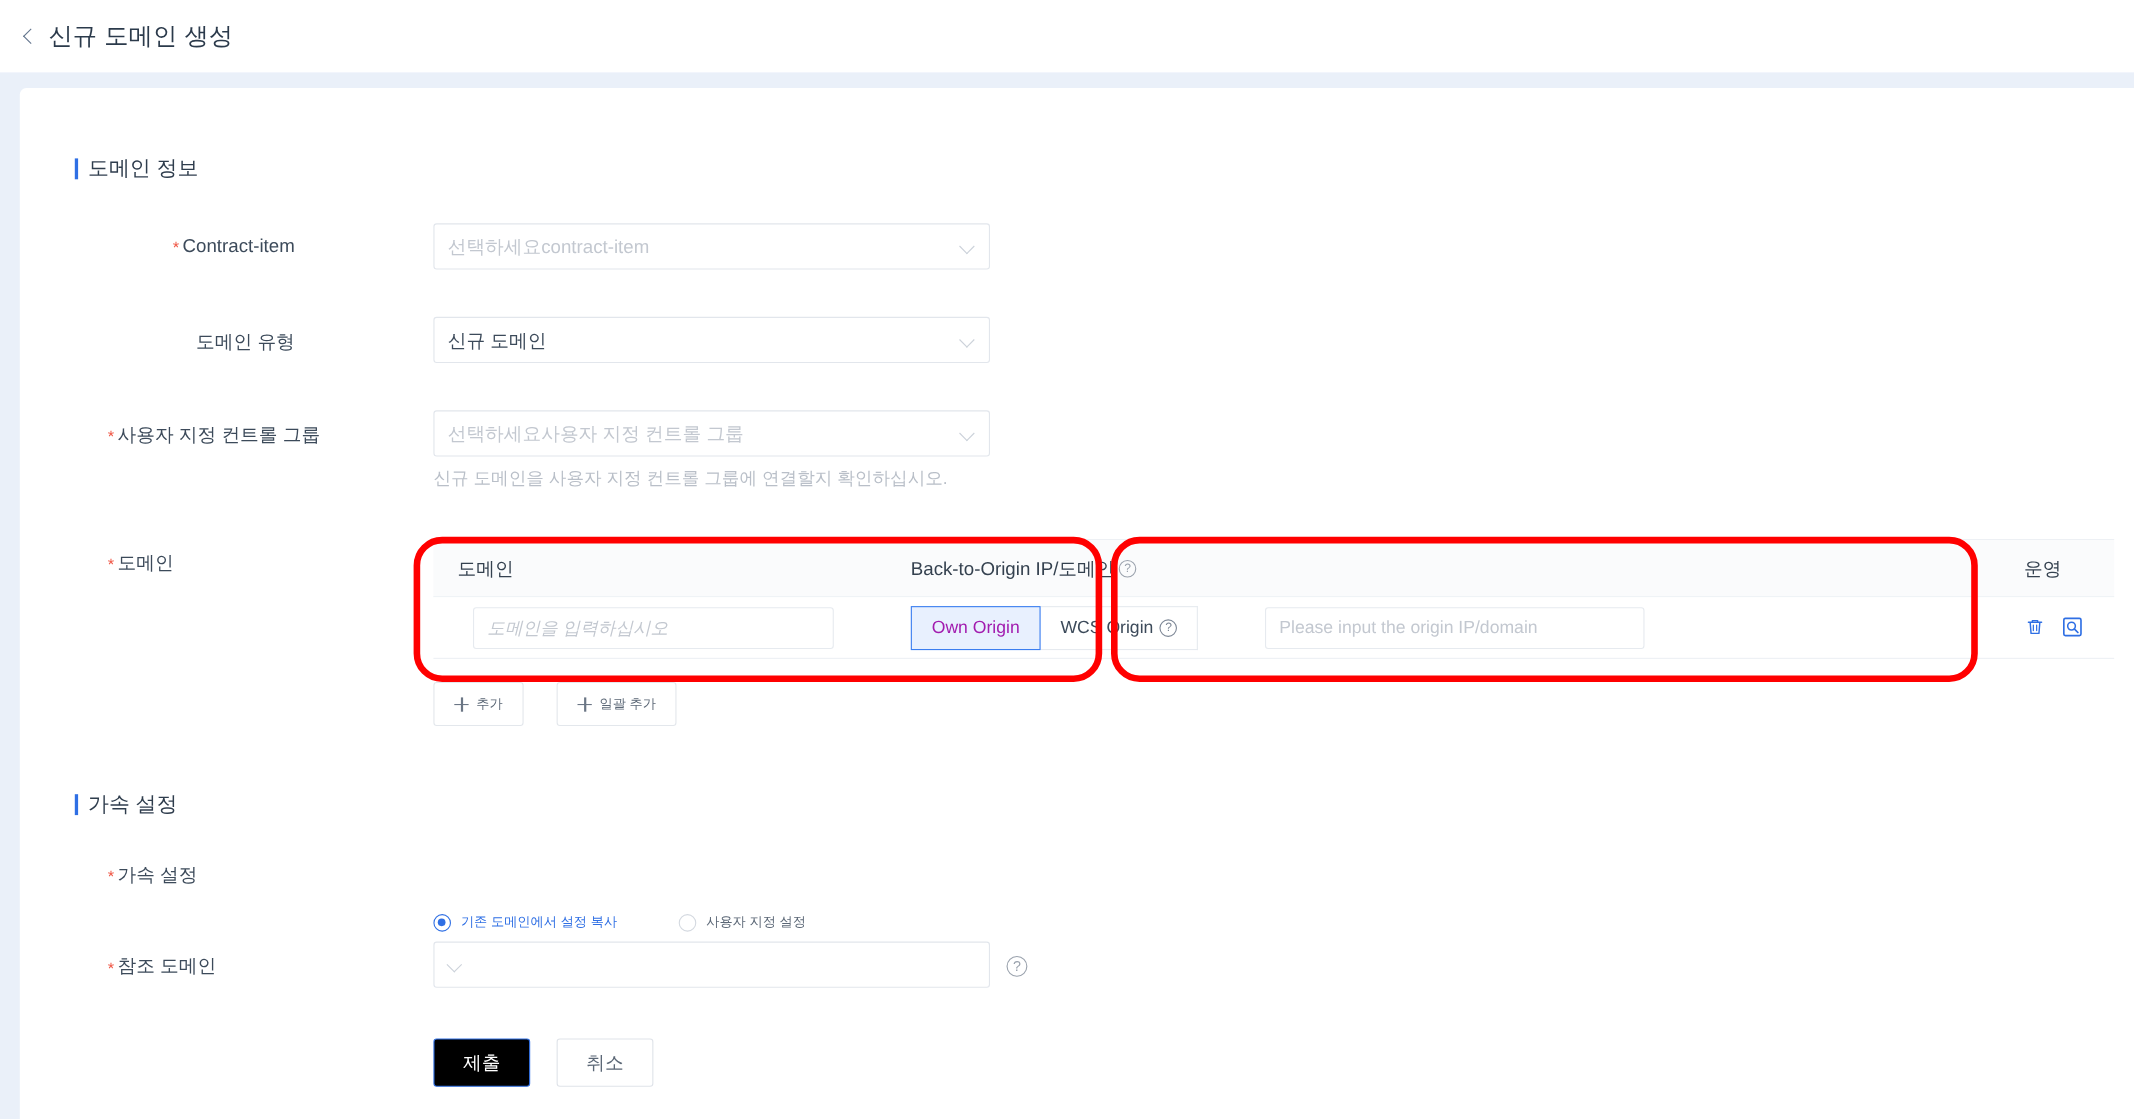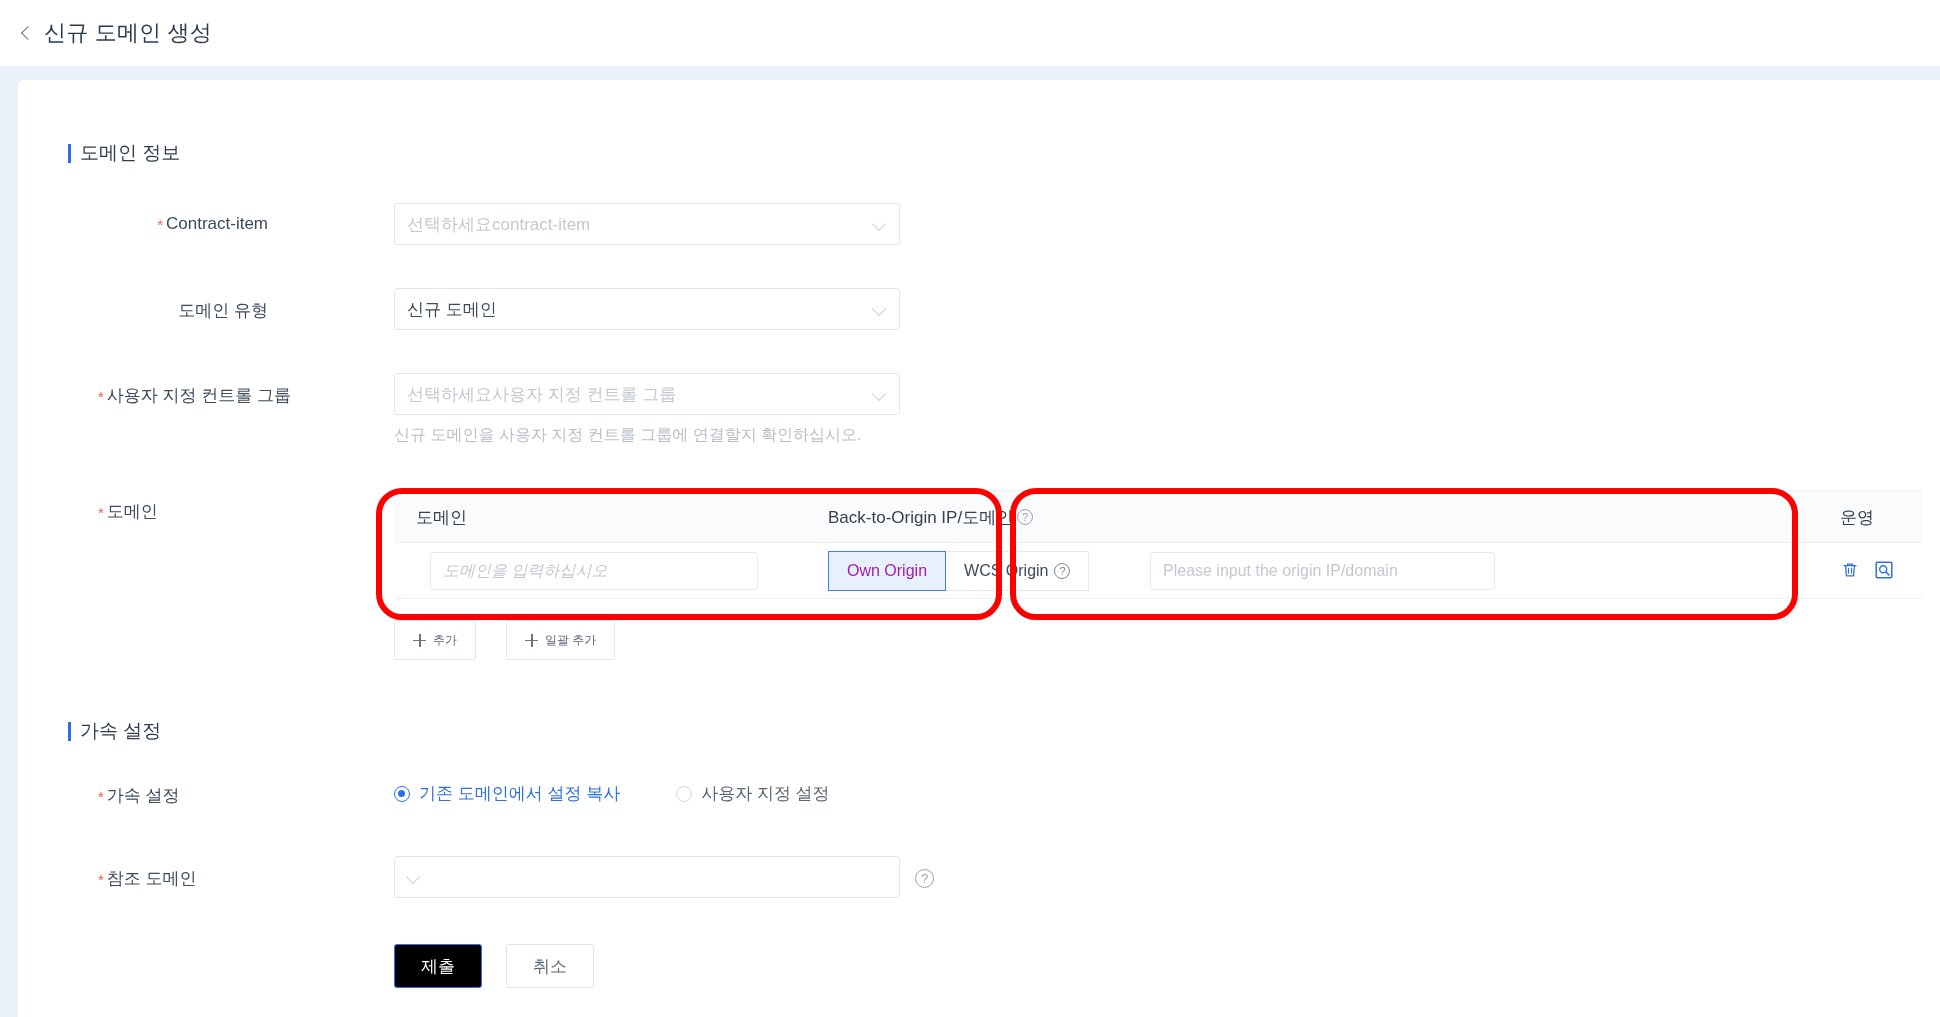--- a/index.html
+++ b/index.html
@@ -212,21 +212,21 @@
   .plus::before, .plus::after {
     content: ""; position: absolute; background: #6b7685;
   }
   .plus::before { left: 0; top: 6px; width: 13px; height: 1.6px; }
   .plus::after  { top: 0; left: 6px; height: 13px; width: 1.6px; }
 
   
   .radio-group { position: absolute; display: flex; align-items: center; }
   .radio {
     display: flex; align-items: center; cursor: pointer;
-    font-size: 17px; white-space: nowrap;
+    font-size: 12px; white-space: nowrap; margin-top: 48px;
   }
   .radio .dot {
     width: 16px; height: 16px; border-radius: 50%;
     border: 1.4px solid #d4d9e0; background: #fff;
     margin-right: 9px; position: relative; flex: 0 0 auto;
   }
   .radio.checked .dot { border-color: #2f6fe4; }
   .radio.checked .dot::after {
     content: ""; position: absolute;
     left: 3.3px; top: 3.3px;

